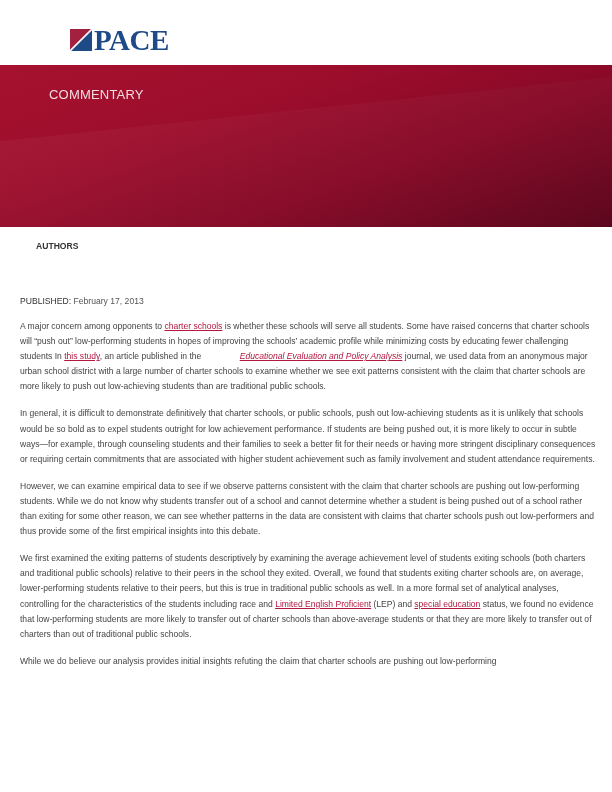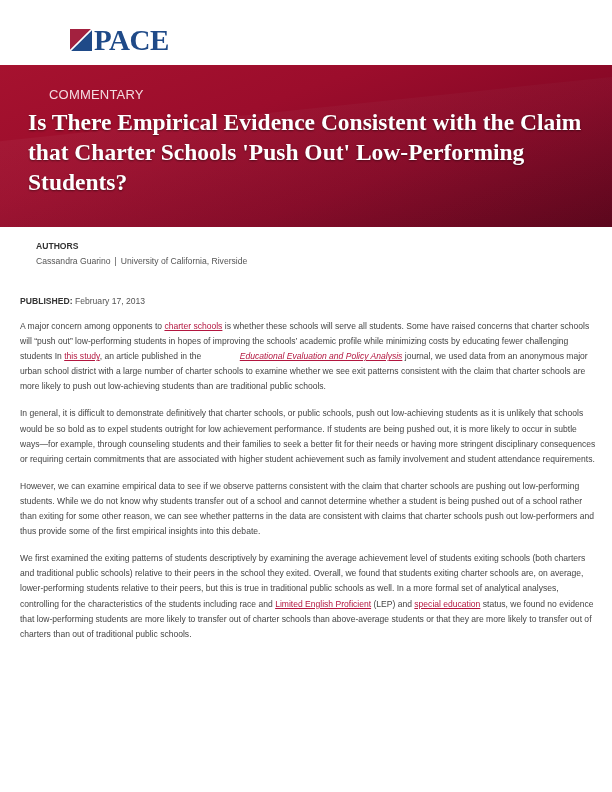--- a/index.html
+++ b/index.html
@@ -27,21 +27,21 @@
     position: absolute; left: 28px; top: 42px; width: 570px;
     font-family: "Liberation Serif", "DejaVu Serif", serif; font-size: 23.5px; line-height: 30px;
     color: #ffffff; text-shadow: 0 1px 2px rgba(0,0,0,0.45);
   }
 
   .meta { position: absolute; left: 20px; top: 239px; font-size: 8.6px; color: #555; }
   .meta .label { font-weight: bold; color: #333; font-size: 8.6px; }
   .meta .row { line-height: 15px; margin-left: 16px; }
   .meta .sep { margin: 0 4px; }
   .published { position: absolute; left: 20px; top: 296px; font-size: 8.6px; color: #555; }
-  .published .label { font-weight: bold; color: #333; }
+  .published .label { font-weight: normal; color: #333; }
 
   .body-text { position: absolute; left: 20px; top: 319px; width: 578px; font-size: 8.55px; line-height: 15.1px; color: #444; }
   .body-text p { margin-bottom: 12px; }
   .body-text a { color: #b3163f; text-decoration: underline; text-align: center; }
   .body-text a.italic { font-style: italic; padding-left: 36px; }
 </style>
 </head>
 <body>
 
 <div class="logo-bar">
@@ -52,33 +52,30 @@
         <polygon points="22,0 22,22 0,22" fill="#1f4a88"></polygon>
         <line x1="22" y1="0" x2="0" y2="22" stroke="#ffffff" stroke-width="1.6"></line>
       </svg>
     </span>
     <span class="logo-text">PACE</span>
   </div>
 </div>
 
 <div class="hero">
   <div class="hero-kicker">COMMENTARY</div>
-  <h1 class="hero-title">Is There Empirical Evidence Consistent with the Claim that Charter Schools 'Push Out' Low-Performing Students?</h1>
 </div>
 
 <div class="meta">
   <div class="row label">AUTHORS</div>
-  <div class="row">
-    <span>Cassandra Guarino</span><span class="sep">|</span><span>University of California, Riverside</span>
-  </div>
 </div>
 
 <div class="published">
   <span class="label">PUBLISHED:</span>
   <span>February 17, 2013</span>
 </div>
 
 <div class="body-text">
   <p><span>A major concern among opponents to </span><a>charter schools</a><span> is whether these schools will serve all students. Some have raised concerns that charter schools will “push out” low-performing students in hopes of improving the schools’ academic profile while minimizing costs by educating fewer challenging students In </span><a>this study</a><span>, an article published in the </span><a class="italic">Educational Evaluation and Policy Analysis</a><span> journal, we used data from an anonymous major urban school district with a large number of charter schools to examine whether we see exit patterns consistent with the claim that charter schools are more likely to push out low-achieving students than are traditional public schools.</span></p>
   <p>In general, it is difficult to demonstrate definitively that charter schools, or public schools, push out low-achieving students as it is unlikely that schools would be so bold as to expel students outright for low achievement performance. If students are being pushed out, it is more likely to occur in subtle ways—for example, through counseling students and their families to seek a better fit for their needs or having more stringent disciplinary consequences or requiring certain commitments that are associated with higher student achievement such as family involvement and student attendance requirements.</p>
   <p>However, we can examine empirical data to see if we observe patterns consistent with the claim that charter schools are pushing out low-performing students. While we do not know why students transfer out of a school and cannot determine whether a student is being pushed out of a school rather than exiting for some other reason, we can see whether patterns in the data are consistent with claims that charter schools push out low-performers and thus provide some of the first empirical insights into this debate.</p>
   <p><span>We first examined the exiting patterns of students descriptively by examining the average achievement level of students exiting schools (both charters and traditional public schools) relative to their peers in the school they exited. Overall, we found that students exiting charter schools are, on average, lower-performing students relative to their peers, but this is true in traditional public schools as well.  In a more formal set of analytical analyses, controlling for the characteristics of the students including race and </span><a>Limited English Proficient</a><span> (LEP) and </span><a>special education</a><span> status, we found no evidence that low-performing students are more likely to transfer out of charter schools than above-average students or that they are more likely to transfer out of charters than out of traditional public schools.</span></p>
+  <p>While we do believe our analysis provides initial insights refuting the claim that charter schools are pushing out low-performing</p>
 </div>
 
 </body></html>

